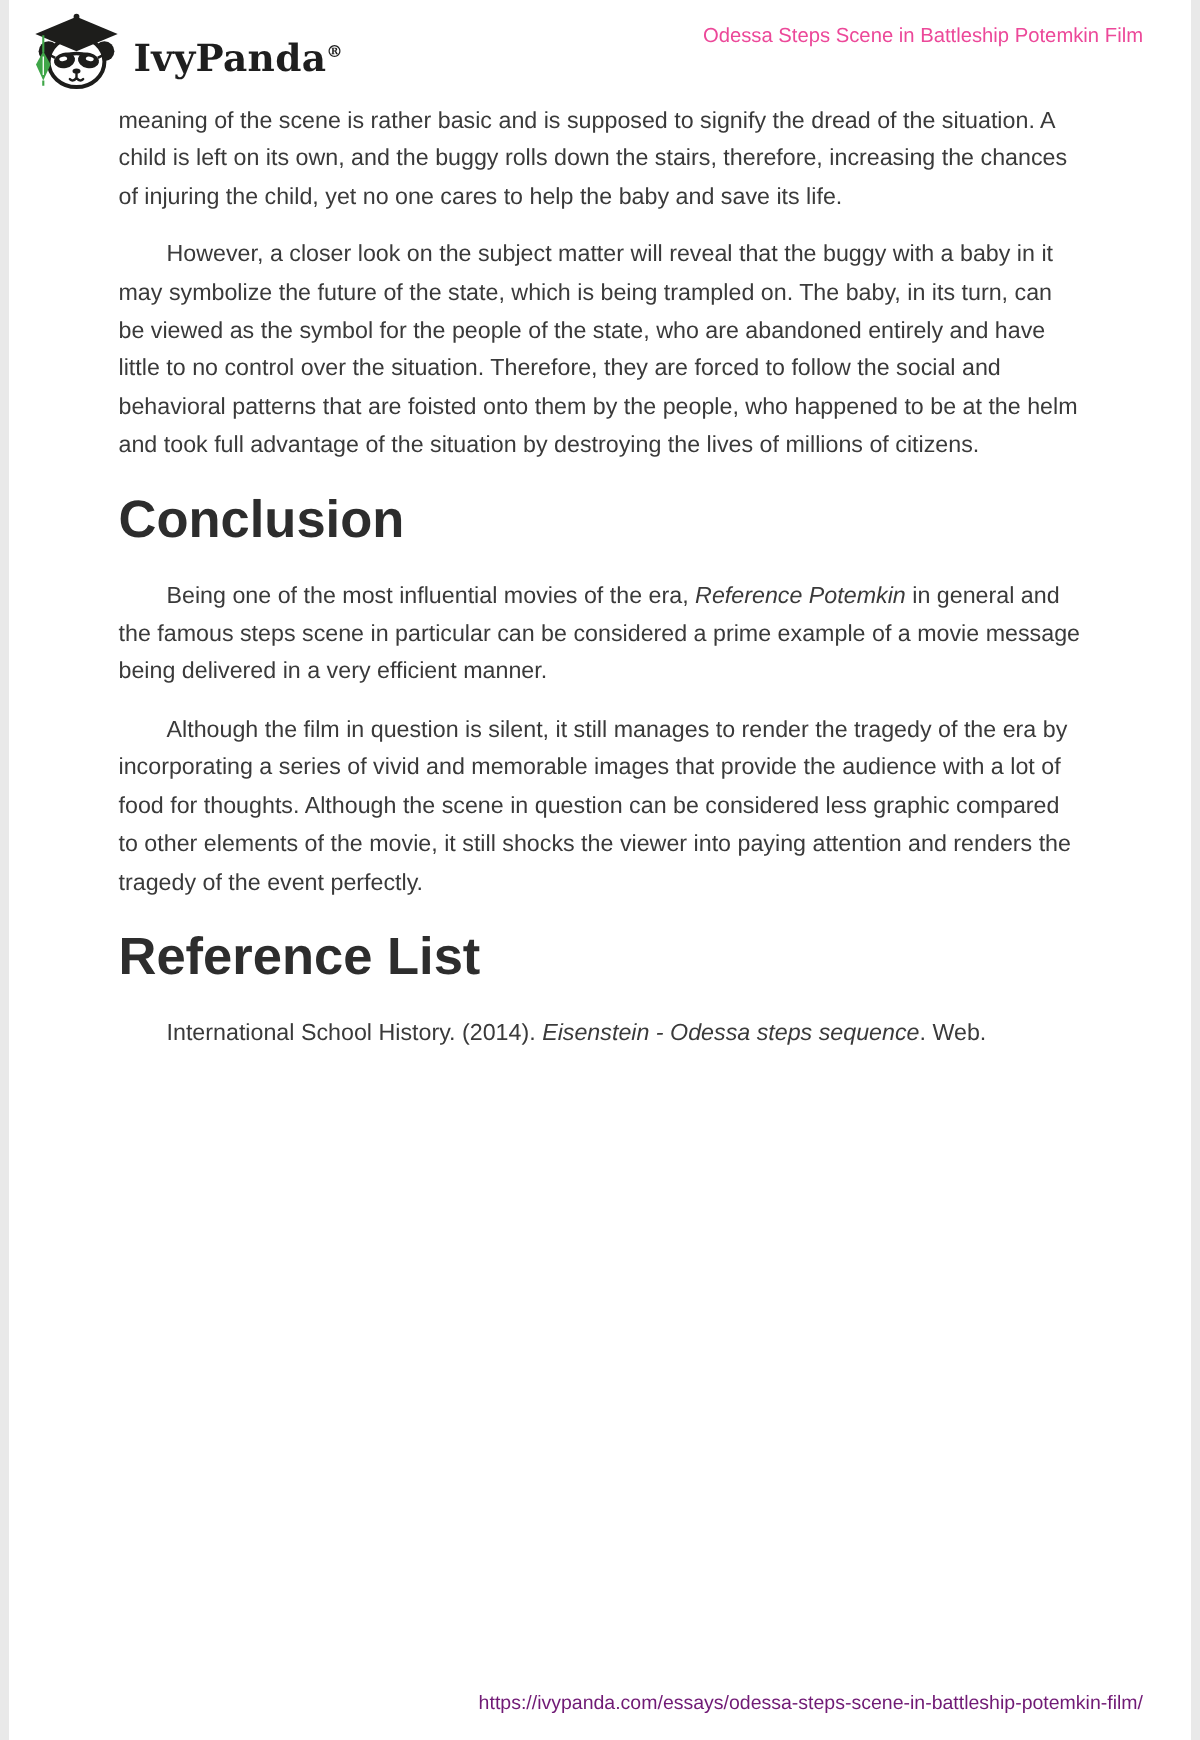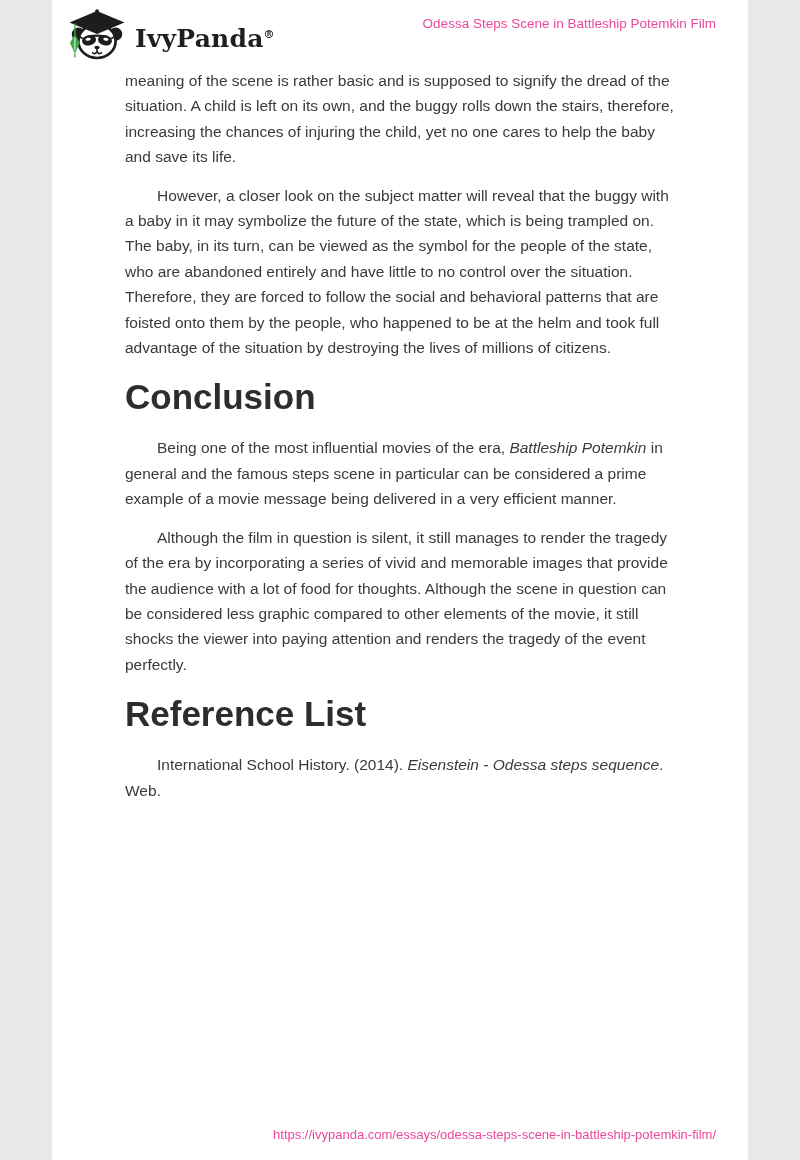--- a/index.html
+++ b/index.html
@@ -1,19 +1,19 @@
 <!DOCTYPE html>
 <html><head>
 <meta charset="utf-8">
 <style>
   * { margin:0; padding:0; box-sizing:border-box; }
   html,body { background:#e9e9e9; }
   .page {
     position:relative;
-    width:696px; height:1160px;
+    width:788px; height:1160px;
     background:#ffffff;
     font-family:"Liberation Sans", sans-serif;
     overflow:hidden;
     margin:0 auto;
   }
   .header {
     position:absolute; top:7px; left:14px; right:32px;
     display:flex; align-items:flex-start;
   }
   .logo-link { display:flex; align-items:flex-start; text-decoration:none; }
@@ -39,21 +39,21 @@
   .content p { margin:0 0 13px 0; text-align:left; }
   .content p.indent { text-indent:32px; }
   .content h2 {
     font-size:35px; line-height:33px; font-weight:700;
     color:#2d2d2d; margin:20px 0 22px 0;
     font-family:"Liberation Sans", sans-serif;
   }
   .content em { font-style:italic; }
   .footer {
     position:absolute; right:32px; bottom:18px;
-    font-size:13px; color:#ec4899; text-decoration:none;
+    font-size:13px; color:#701a75; text-decoration:none;
   }
 </style>
 </head>
 <body>
 
 <div class="page">
 
   <div class="header">
     <a class="logo-link">
       <svg class="logo-icon" viewBox="0 0 70 62" xmlns="http://www.w3.org/2000/svg">
@@ -84,21 +84,21 @@
       </svg>
       <span class="brand"><span>IvyPanda</span><span class="reg">®</span></span>
     </a>
     <div class="doc-title">Odessa Steps Scene in Battleship Potemkin Film</div>
   </div>
 
   <div class="content">
       <p><span>meaning of the scene is rather basic and is supposed to signify the dread of the situation. A child is left on its own, and the buggy rolls down the stairs, therefore, increasing the chances of injuring the child, yet no one cares to help the baby and save its life.</span></p>
       <p class="indent"><span>However, a closer look on the subject matter will reveal that the buggy with a baby in it may symbolize the future of the state, which is being trampled on. The baby, in its turn, can be viewed as the symbol for the people of the state, who are abandoned entirely and have little to no control over the situation. Therefore, they are forced to follow the social and behavioral patterns that are foisted onto them by the people, who happened to be at the helm and took full advantage of the situation by destroying the lives of millions of citizens.</span></p>
       <h2>Conclusion</h2>
-      <p class="indent"><span>Being one of the most influential movies of the era, </span><em>Battleship Potemkin</em><span> in general and the famous steps scene in particular can be considered a prime example of a movie message being delivered in a very efficient manner.</span></p>
+      <p class="indent"><span>Being one of the most influential movies of the era, </span><em>Reference Potemkin</em><span> in general and the famous steps scene in particular can be considered a prime example of a movie message being delivered in a very efficient manner.</span></p>
       <p class="indent"><span>Although the film in question is silent, it still manages to render the tragedy of the era by incorporating a series of vivid and memorable images that provide the audience with a lot of food for thoughts. Although the scene in question can be considered less graphic compared to other elements of the movie, it still shocks the viewer into paying attention and renders the tragedy of the event perfectly.</span></p>
       <h2>Reference List</h2>
       <p class="indent"><span>International School History. (2014). </span><em>Eisenstein - Odessa steps sequence</em><span>. Web.</span></p>
     </div>
 
   <a class="footer">https://ivypanda.com/essays/odessa-steps-scene-in-battleship-potemkin-film/</a>
 
 </div>
 
 </body></html>

